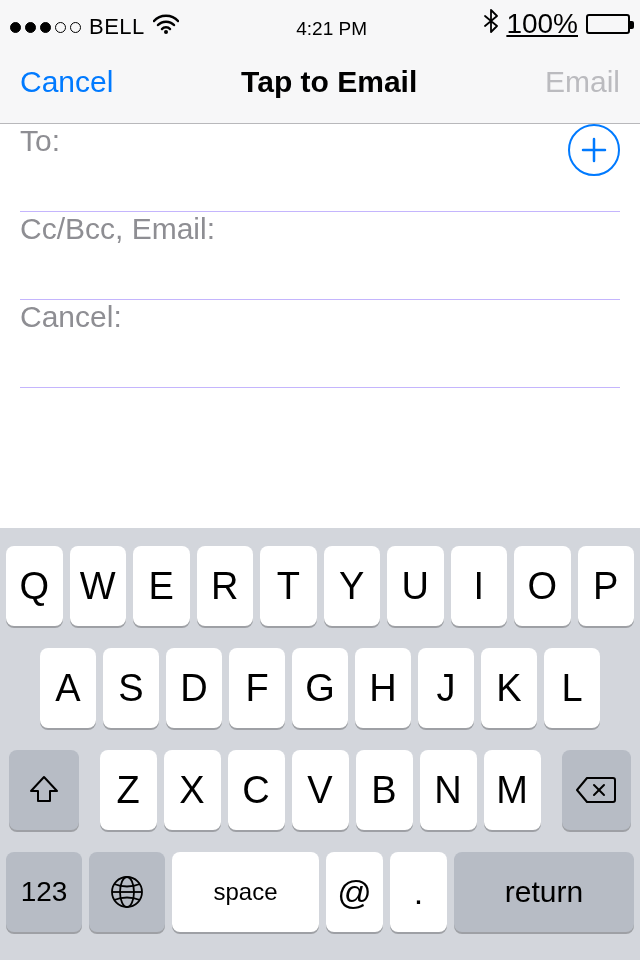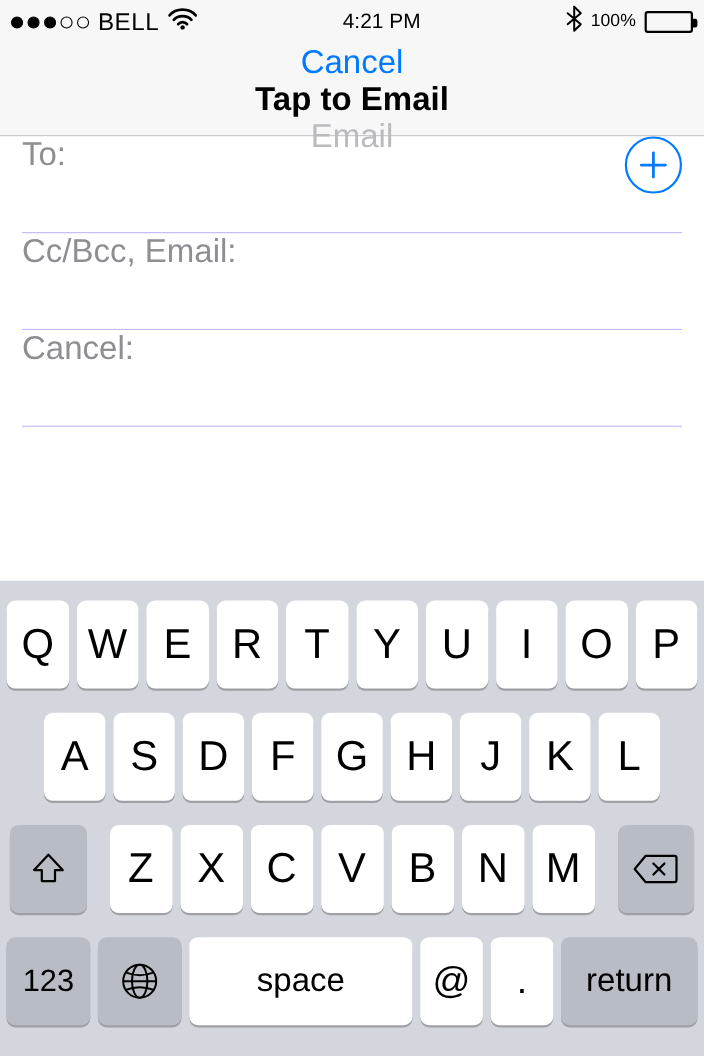--- a/index.html
+++ b/index.html
@@ -10,52 +10,51 @@
       background: #fff;
       overflow: hidden;
       -webkit-font-smoothing: antialiased;
     }
 
     
     .status-bar {
       height: 40px;
       background: #f7f7f8;
       display: flex;
-      align-items: center;
+      align-items: flex-end;
       justify-content: space-between;
       padding: 0 10px;
       font-size: 22px;
       color: #000;
     }
     .status-left, .status-right { display: flex; align-items: center; gap: 8px; }
     .sig-dots { display: flex; gap: 4px; }
     .sig-dots span { width: 11px; height: 11px; border-radius: 50%; border: 1.5px solid #000; }
     .sig-dots span.on { background: #000; }
     .carrier { font-size: 22px; letter-spacing: 0.5px; }
     .wifi { display: inline-block; }
     .time { font-size: 19px; font-weight: 500; }
-    .battery-pct { font-size: 16px; }
+    .battery-pct { font-size: 28px; text-decoration: underline; }
     .battery-body {
       width: 44px; height: 20px; border: 2px solid #000; border-radius: 3px; position: relative;
     }
     .battery-body::after {
       content: ""; position: absolute; right: -6px; top: 5px; width: 4px; height: 8px; background: #000; border-radius: 0 2px 2px 0;
     }
     .battery-fill { background: #000; height: 100%; width: 100%; }
 
     
     .navbar {
       height: 84px;
       background: #f7f7f8;
       border-bottom: 1px solid #b8b8bb;
       display: flex;
       align-items: center;
       justify-content: space-between;
       padding: 0 20px;
-      flex-direction: column;
     }
     .nav-btn {
       font-size: 30px;
       font-weight: 400;
       background: none; border: none; cursor: pointer;
     }
     .nav-cancel { color: #007aff; }
     .nav-send   { color: #bbbbbf; }
     .nav-title  { font-size: 30px; font-weight: 700; color: #000; text-align: right; }
 
@@ -124,23 +123,23 @@
       justify-content: center;
       font-size: 38px;
       color: #000;
       cursor: pointer;
       font-weight: 300;
     }
     .key.letter { width: 57px; }
     .key.fn     { background: #b7bcc5; }
     .key-shift, .key-bksp { width: 76px; }
     .key-123, .key-globe  { width: 76px; }
-    .key-space { flex: 1; font-size: 30px; font-weight: 400; }
+    .key-space { flex: 1; font-size: 24px; font-weight: 400; }
     .key-at, .key-dot { width: 57px; font-size: 34px; }
-    .key-return { width: 124px; font-size: 30px; background: #b7bcc5; font-weight: 400; }
+    .key-return { width: 180px; font-size: 30px; background: #b7bcc5; font-weight: 400; }
 
     .row2 { padding: 0 34px; }
     .row3 { padding: 0 3px; }
     .row3 .letters { display: flex; gap: 7px; margin: 0 14px; }
   </style>
 </head>
 <body>
 
 <div class="status-bar">
   <div class="status-left">

